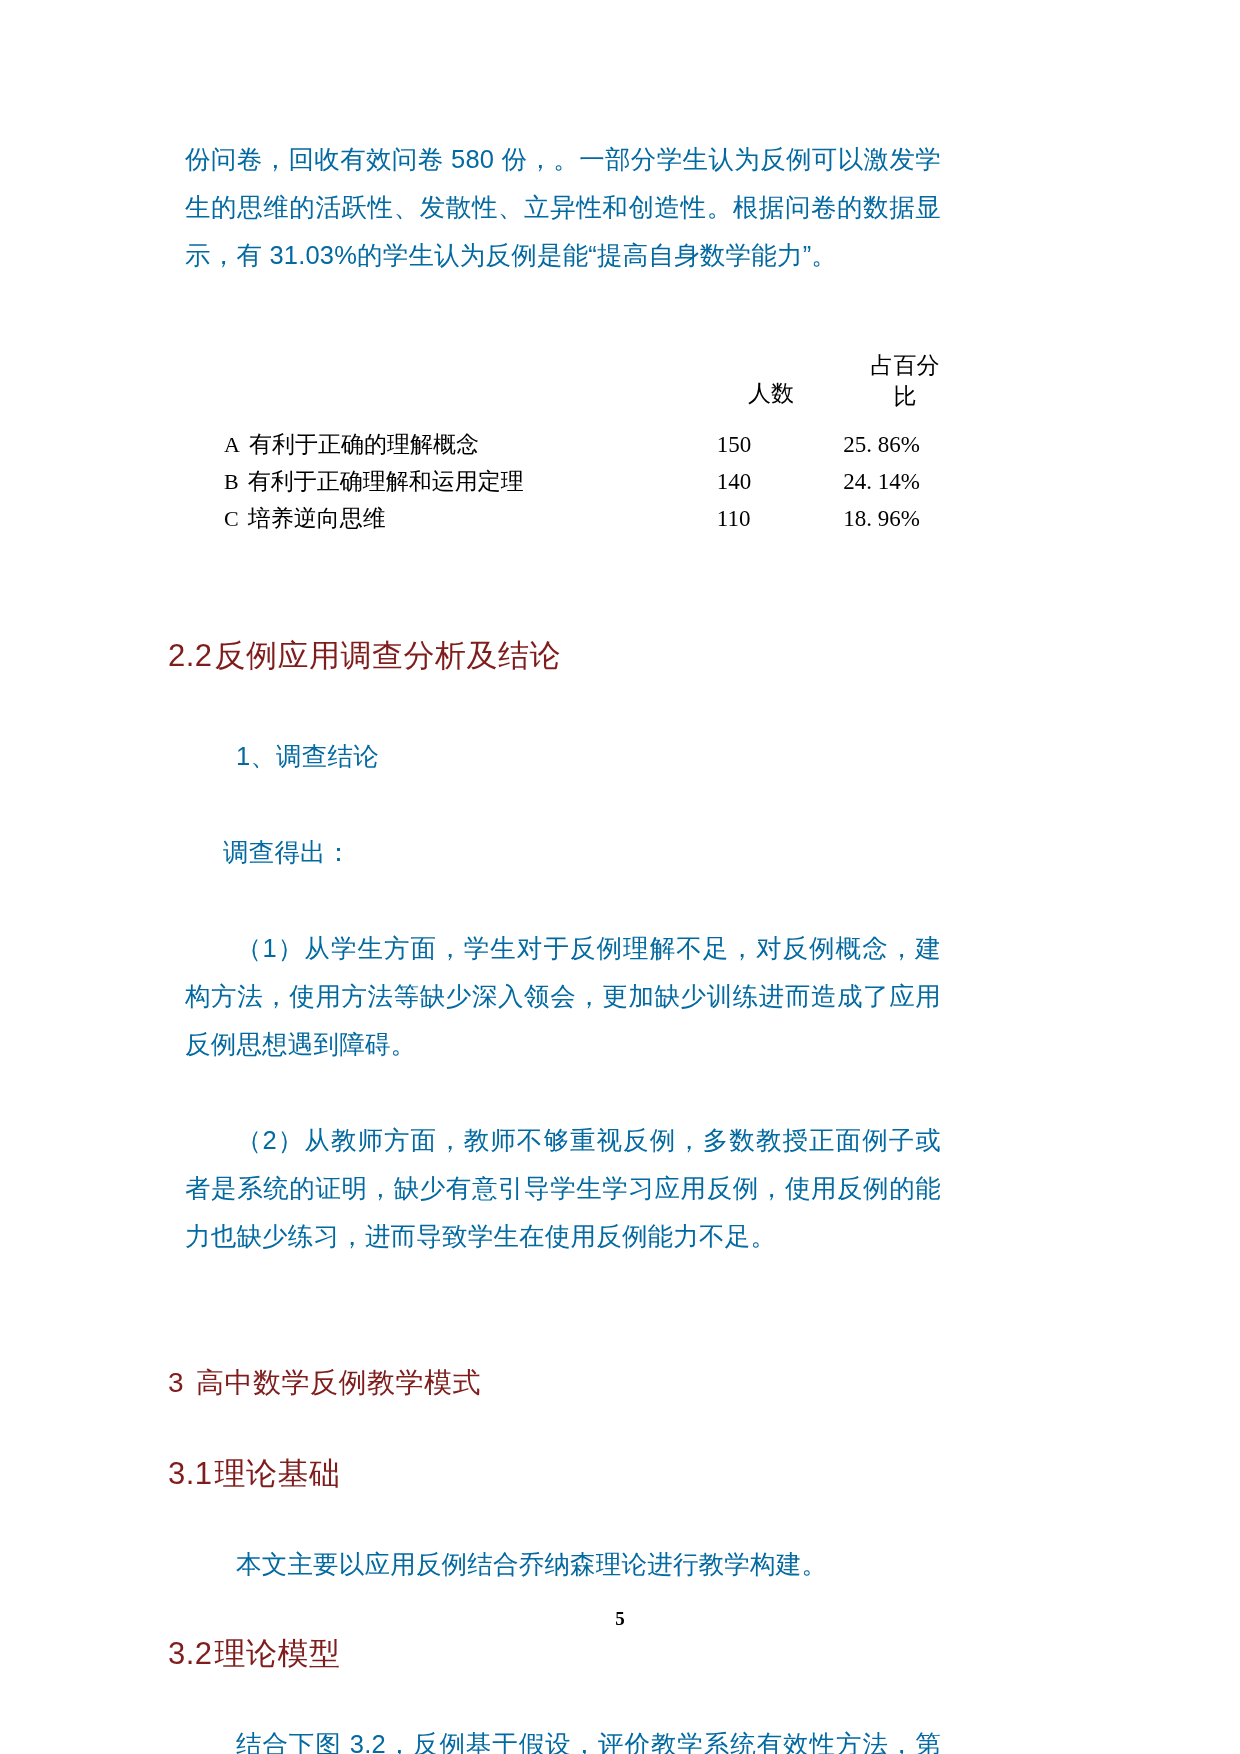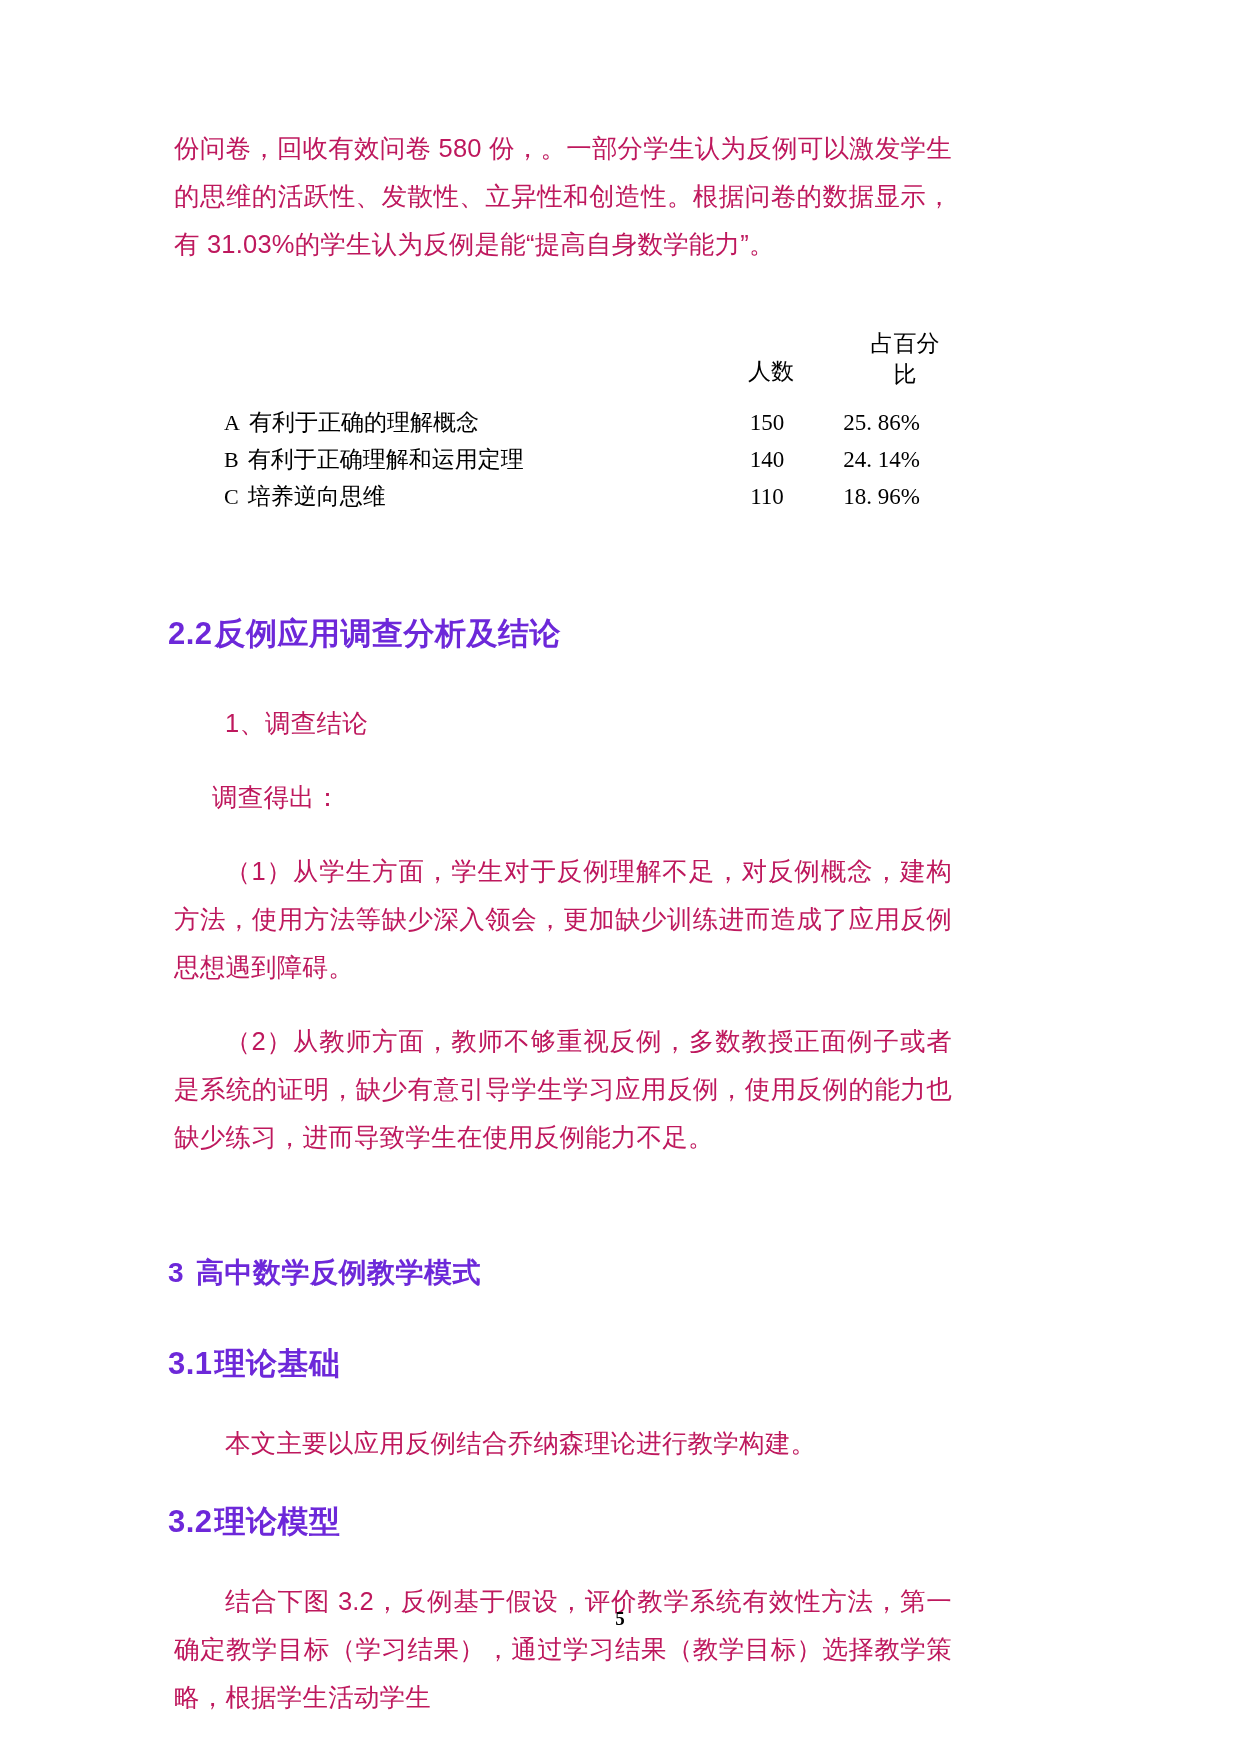--- a/index.html
+++ b/index.html
@@ -27,22 +27,22 @@
     width: 790px;
   }
 
   
   .para {
     font-size: 25.5px;
     line-height: 48px;
     text-align: justify;
     text-justify: inter-character;
     letter-spacing: 0.2px;
-    margin: 6px;
-    color: #be185d;
+    margin: 17px;
+    color: #0369a1;
   }
   .para.indent {
     text-indent: 51px;
   }
   .para.indent-small {
     text-indent: 38px;
   }
   .gap-14 { height: 14px; }
   .gap-22 { height: 22px; }
   .gap-26 { height: 26px; }
@@ -79,21 +79,21 @@
     font-weight: normal;
   }
   .survey-table .col-label {
     width: 560px;
     padding-left: 56px;
     text-align: left;
     line-height: 36px;
   }
   .survey-table .col-count {
     width: 110px;
-    text-align: center;
+    text-align: left;
     font-family: "Liberation Serif", "DejaVu Serif", serif;
     line-height: 36px;
     padding-right: 8px;
   }
   .survey-table .col-pct {
     width: 120px;
     text-align: left;
     font-family: "Liberation Serif", "DejaVu Serif", serif;
     line-height: 36px;
     padding-left: 18px;
@@ -121,24 +121,24 @@
     line-height: 31px;
   }
   .opt-letter {
     font-family: "Liberation Serif", "DejaVu Serif", serif;
     padding-right: 9px;
     font-size: 22px;
   }
 
   
   h1.h-main, h2.h-sub {
-    font-weight: bold;
+    font-weight: normal;
     margin: 0;
     letter-spacing: 0.5px;
-    color: #6d28d9;
+    color: #7f1d1d;
   }
   h1.h-main {
     font-size: 28px;
     line-height: 48px;
   }
   h2.h-sub {
     font-size: 31px;
     line-height: 46px;
   }
   .h-num {

